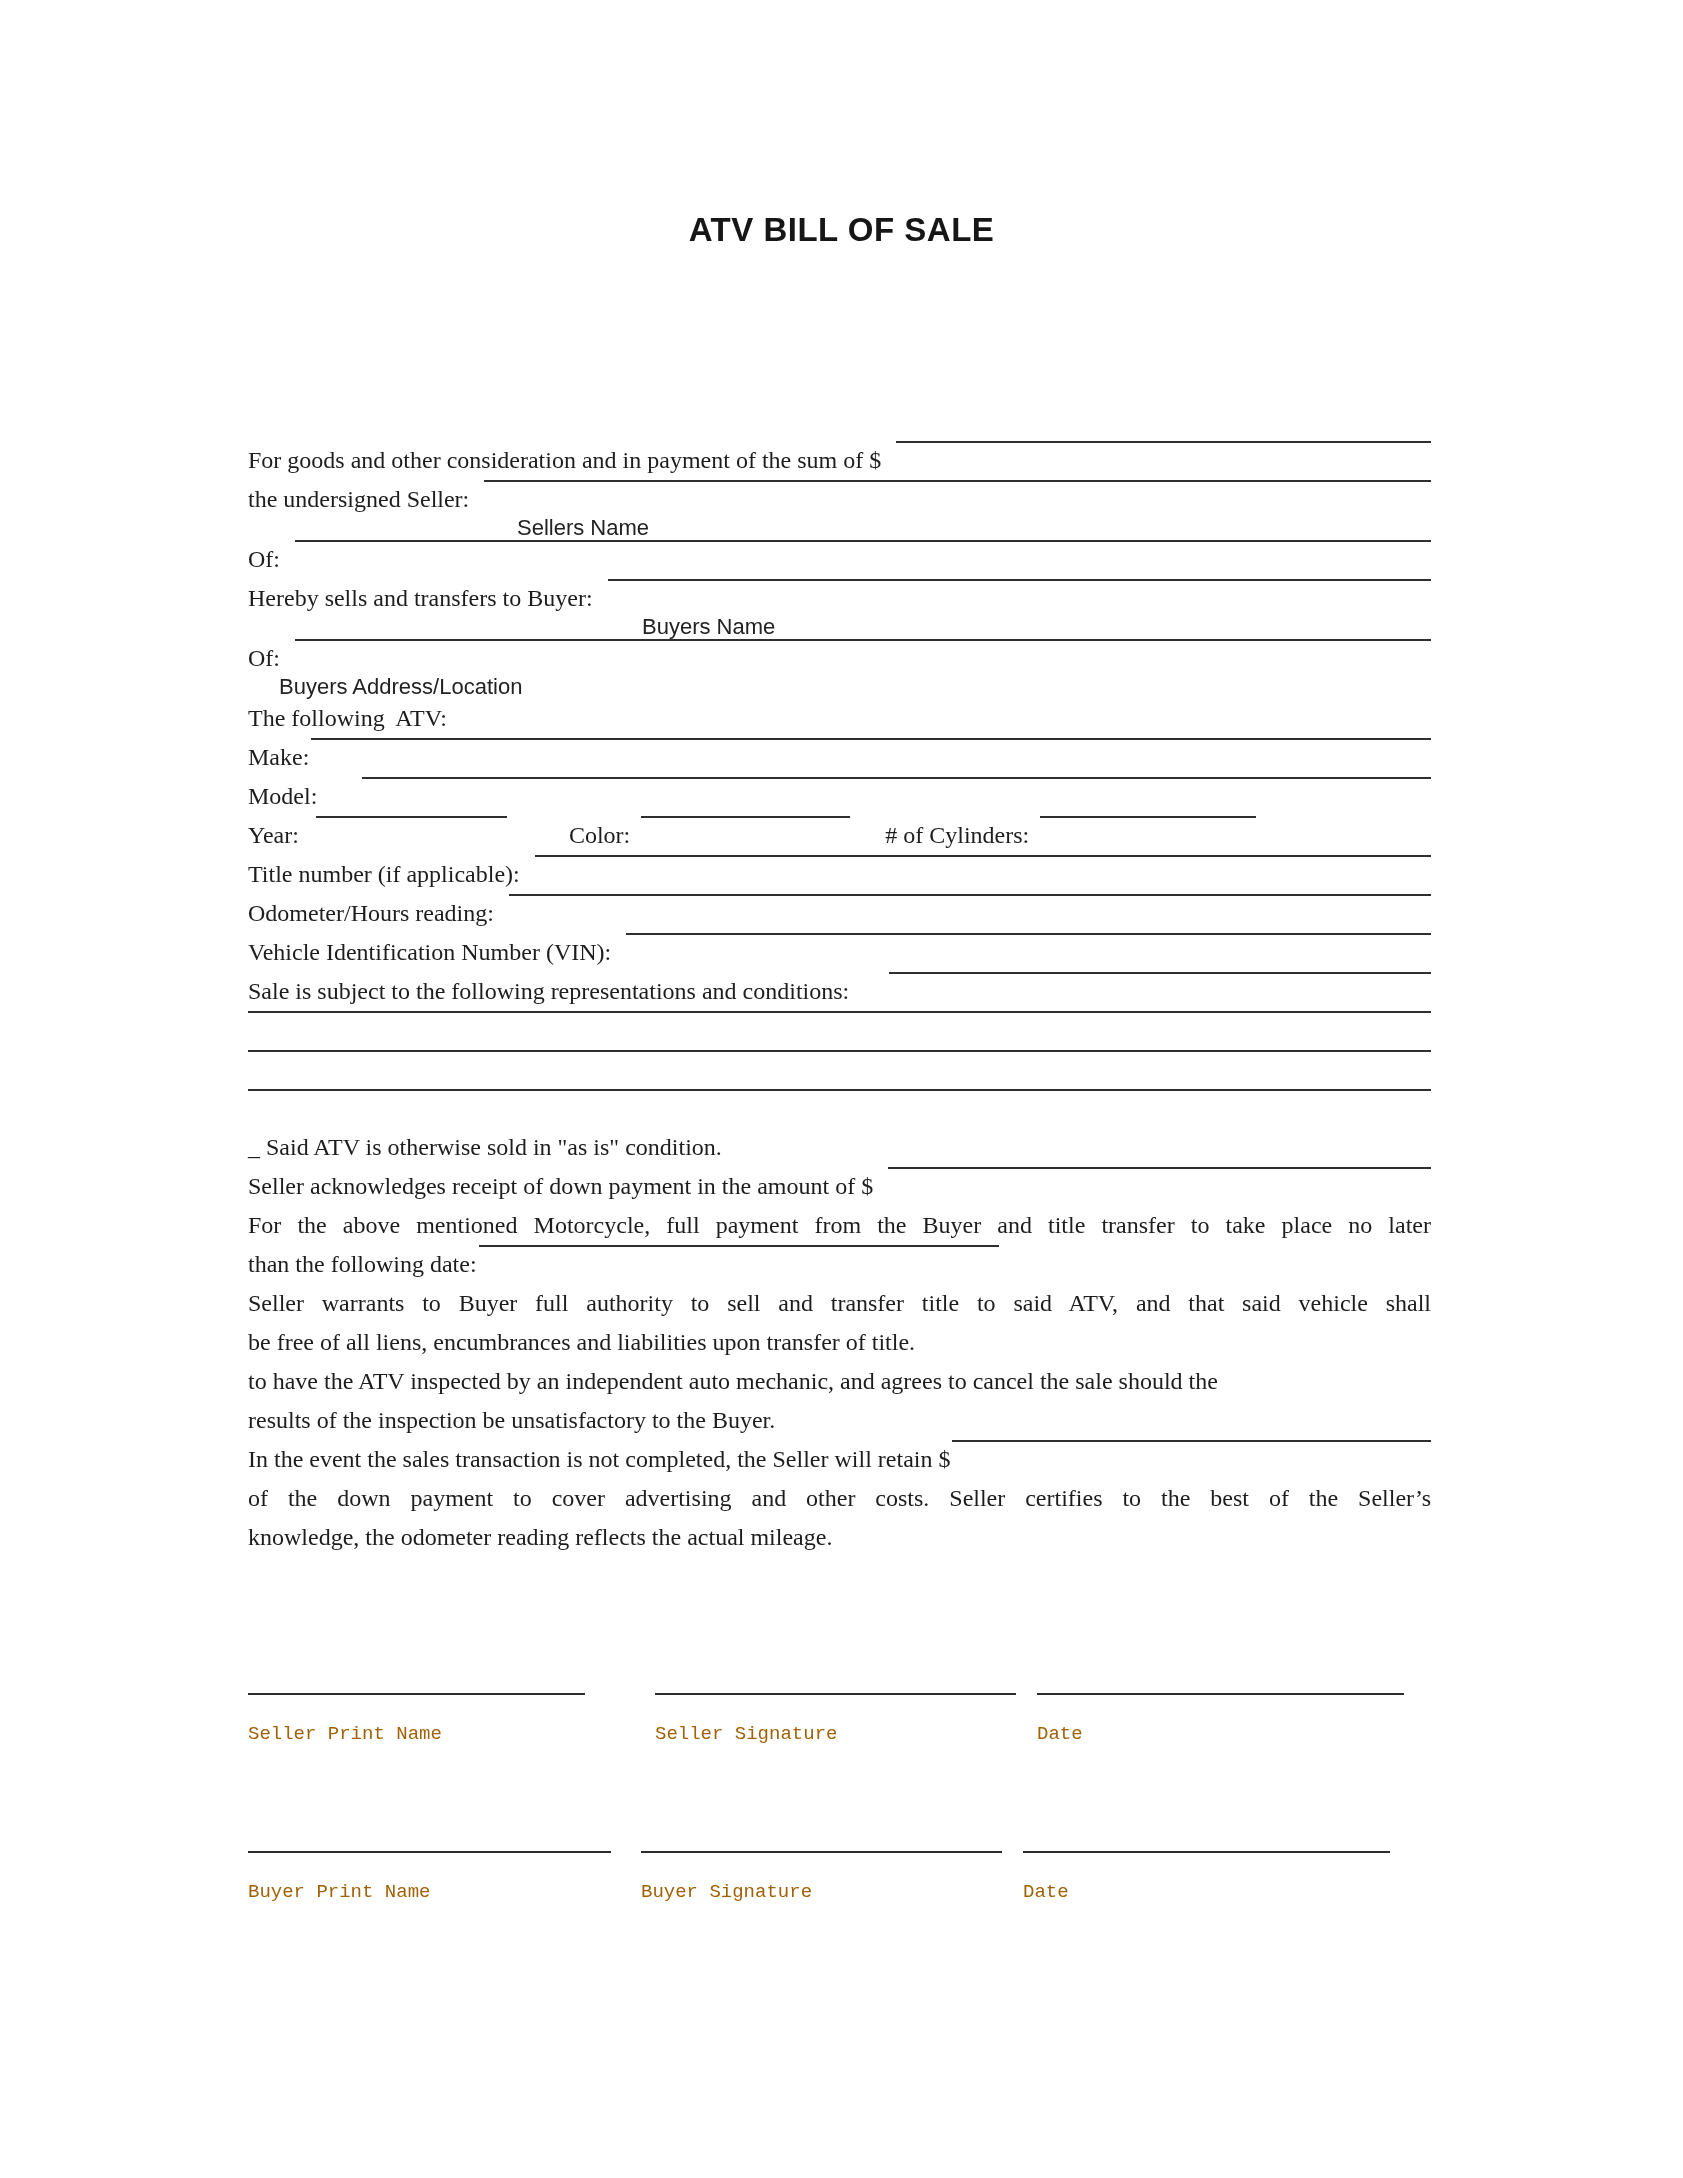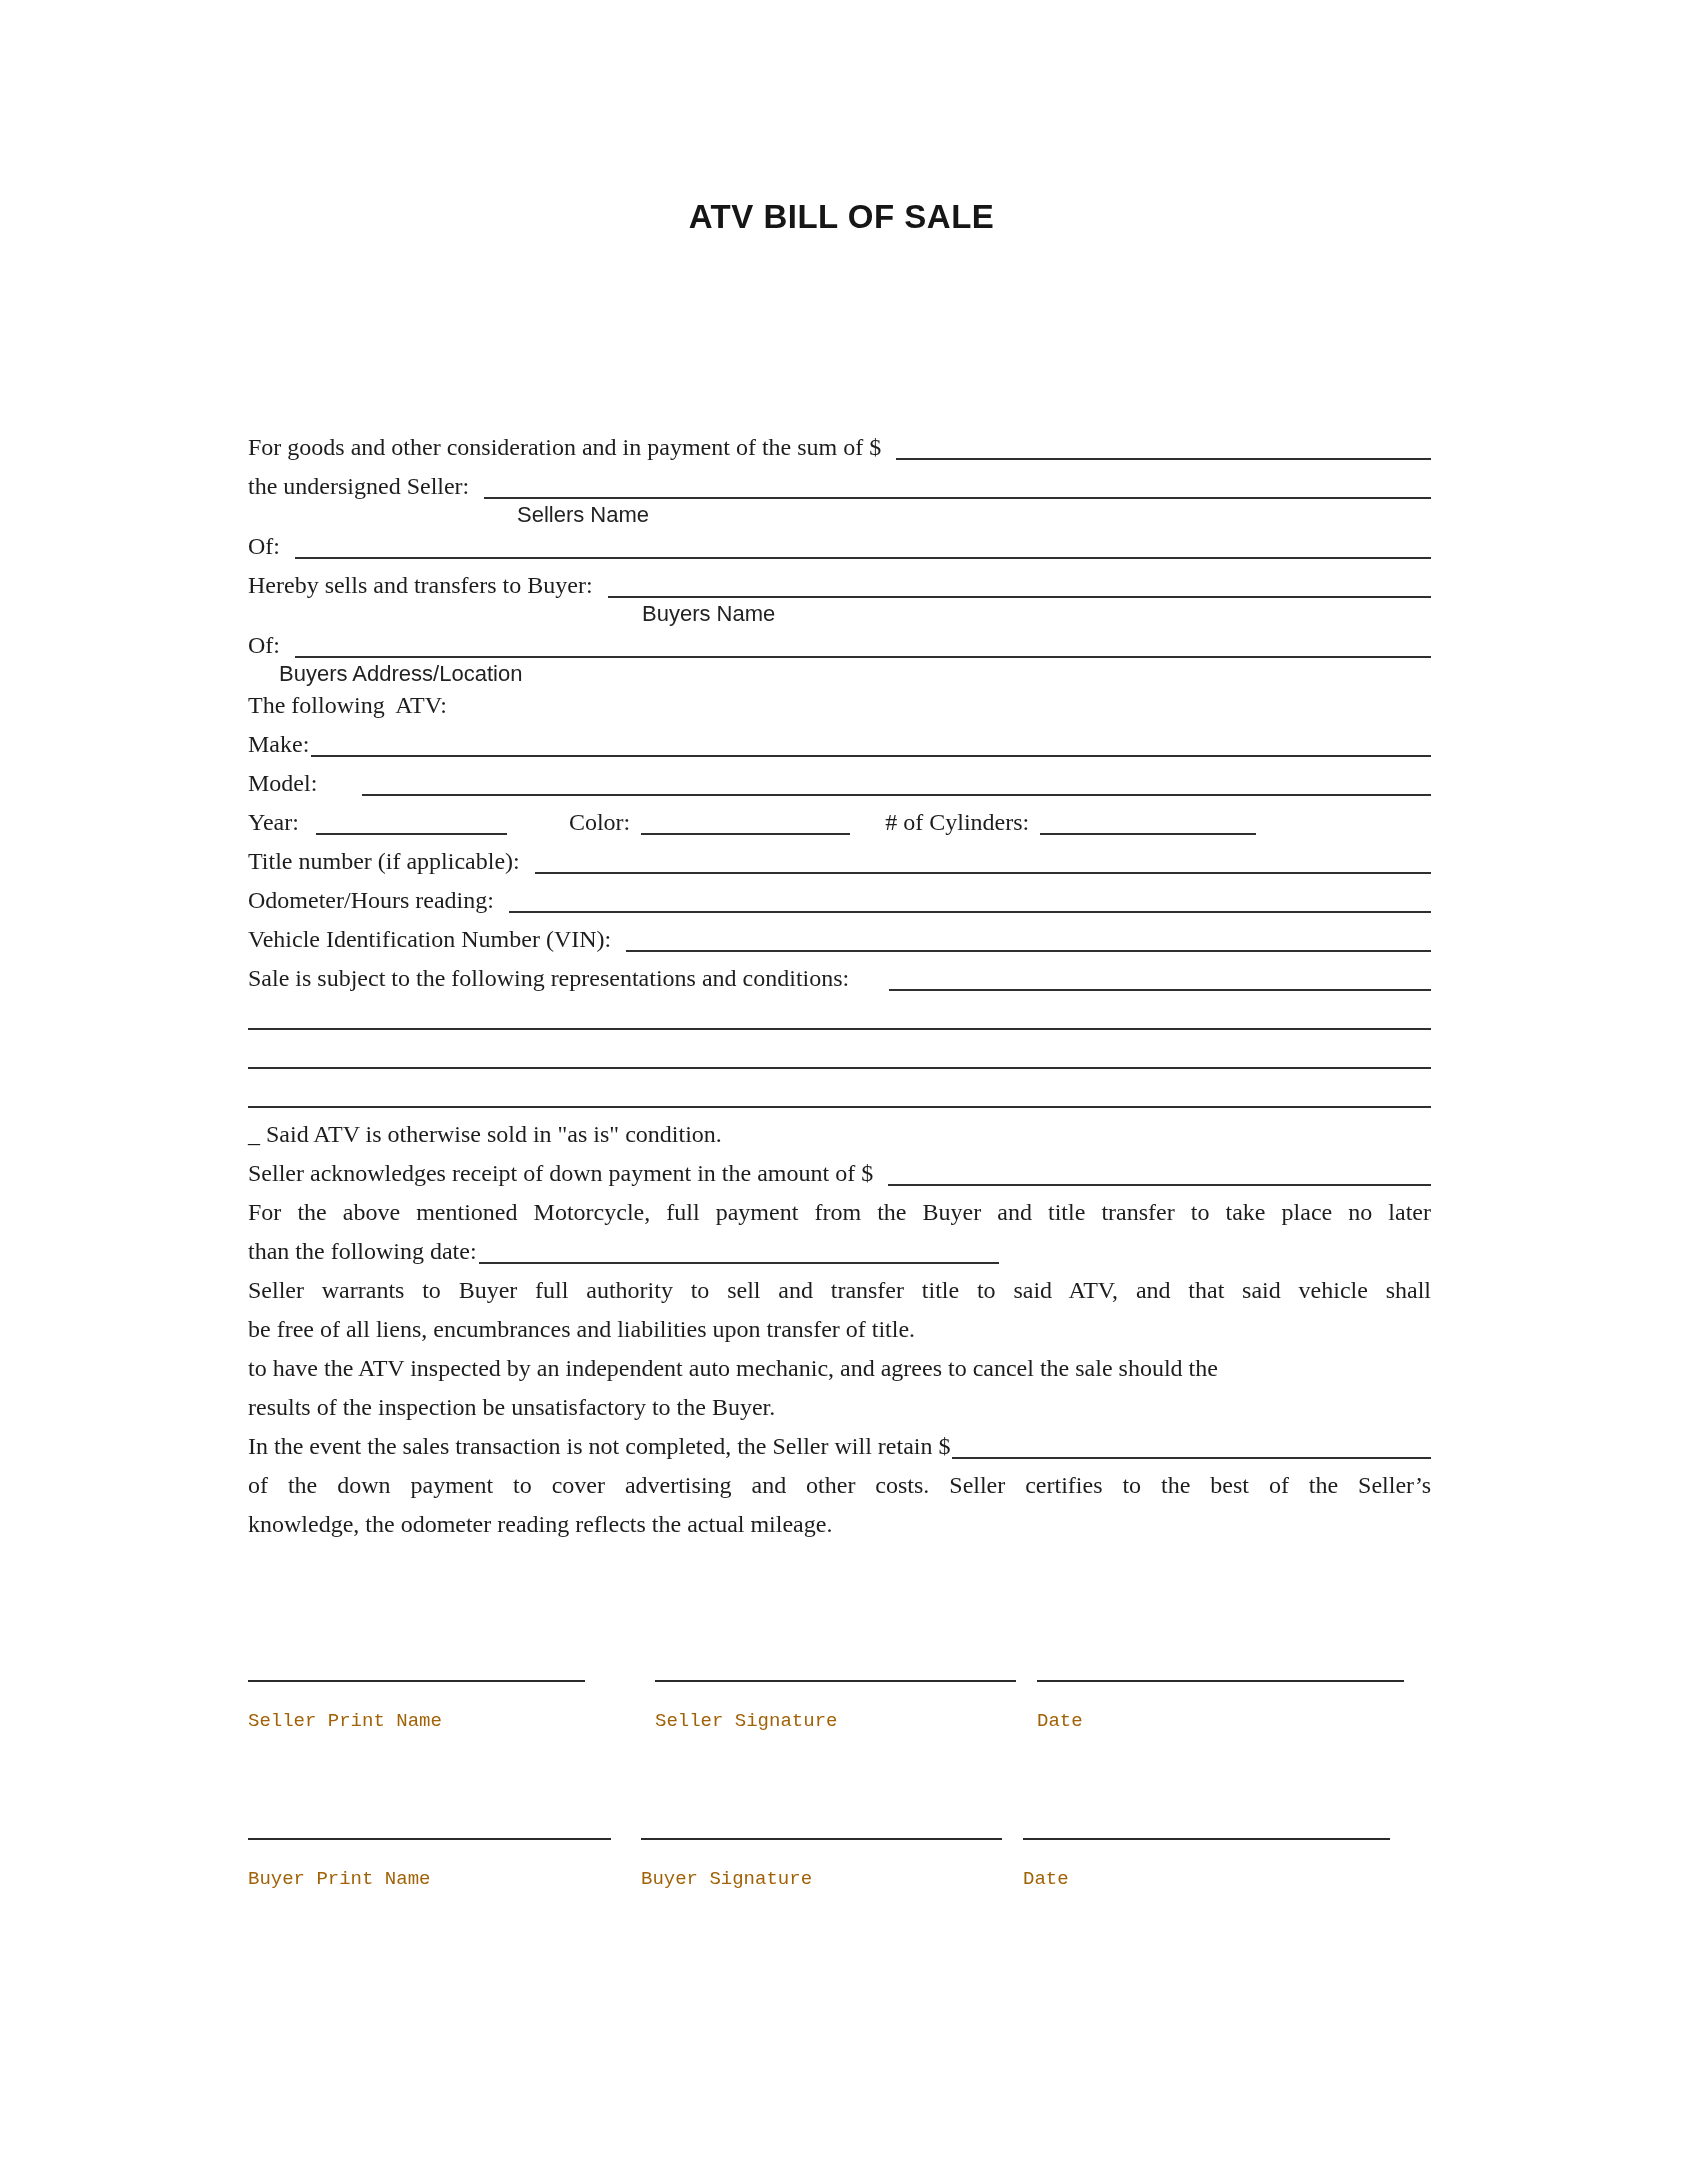--- a/index.html
+++ b/index.html
@@ -1,26 +1,26 @@
 <!DOCTYPE html>
 <html><head>
 <meta charset="utf-8">
 <style>
   html,body { margin:0; padding:0; background:#ffffff; }
   .page {
     position:relative; width:1683px; height:2178px; background:#ffffff;
     font-family:"Liberation Serif", serif; color:#1d1d1d; overflow:hidden;
   }
   .title {
-    margin:4px; padding-top:194px; text-align:center;
+    margin:17px; padding-top:194px; text-align:center;
     font-family:"Liberation Sans", sans-serif; font-weight:bold;
     font-size:33px; letter-spacing:0.5px; color:#161616;
   }
   .content { margin:192px 252px 0 248px; font-size:24px; line-height:39px; }
-  .line { display:flex; height:39px; line-height:39px; align-items:flex-end; }
+  .line { display:flex; height:39px; line-height:39px; align-items:flex-start; }
   .t { white-space:pre-wrap; flex:0 0 auto; }
   .blank { flex:1 1 auto; border-bottom:2px solid #2f2f2f; margin-bottom:7px; }
   .blank.fixed { flex:0 0 auto; }
   .sp { flex:0 0 auto; }
   .w0{width:2px}.w11{width:11px}.w15{width:15px}.w17{width:17px}
   .w22{width:30px}.w35{width:35px}.w40{width:40px}.w45{width:45px}.w63{width:62px}
   .bw193{width:191px}.bw211{width:209px}.bw218{width:216px}.bw525{width:520px}
   .hint-row { height:21px; line-height:18px; }
   .hint {
     display:inline-block; font-family:"Liberation Sans", sans-serif;

